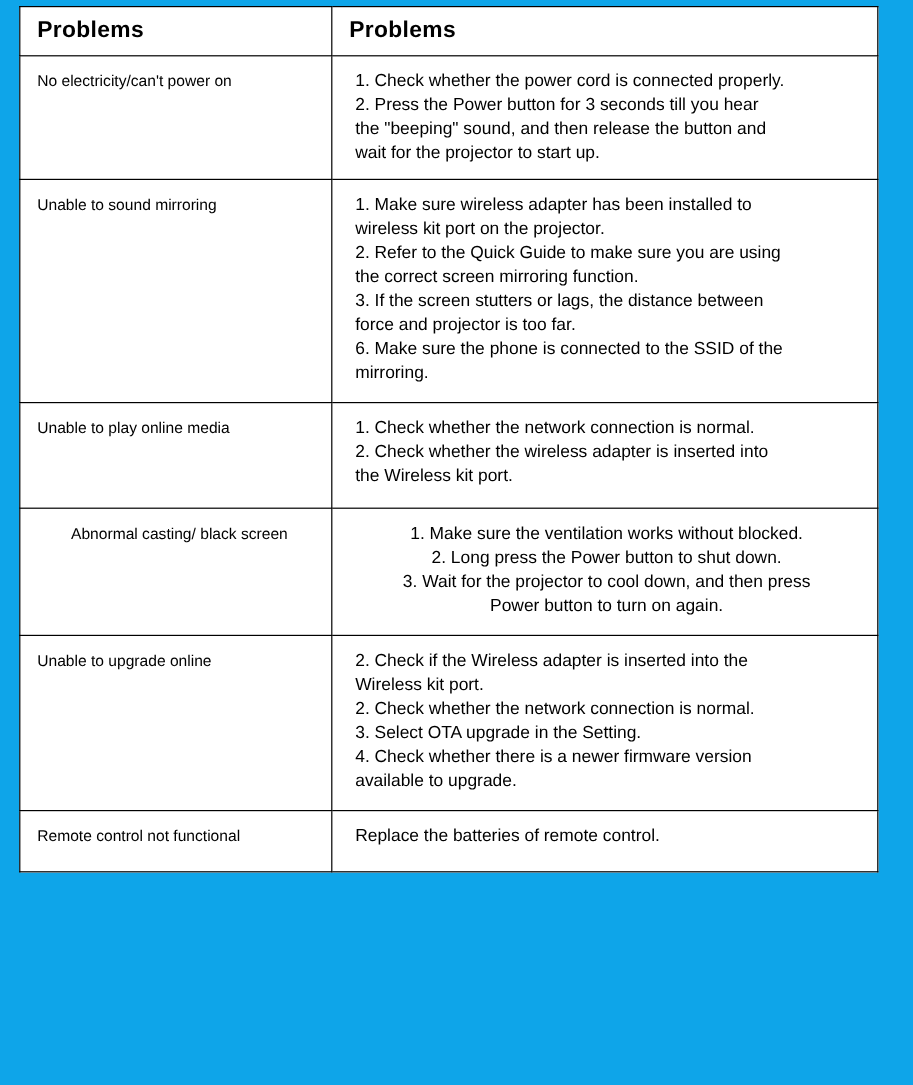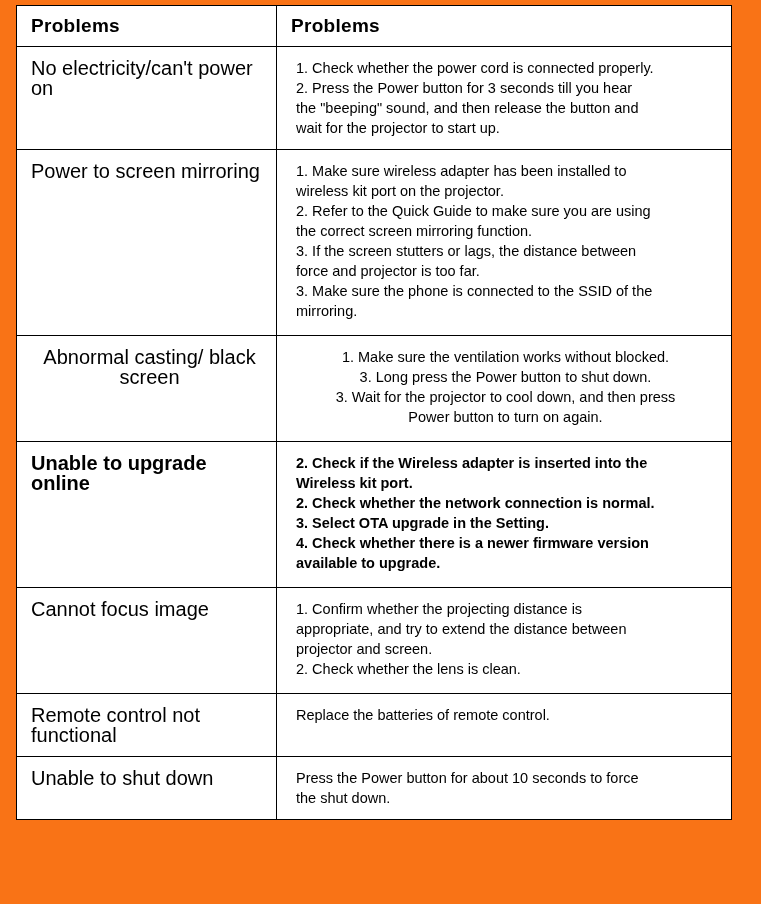--- a/index.html
+++ b/index.html
@@ -12,21 +12,21 @@
     height: 904px;
     font-family: "Liberation Sans", sans-serif;
     color: #000000;
     -webkit-font-smoothing: none;
   }
 
   .page {
     position: relative;
     width: 761px;
     height: 904px;
-    background: #f97316;
+    background: #0ea5e9;
     overflow: hidden;
   }
 
   table.troubleshooting {
     position: absolute;
     left: 16px;
     top: 5px;
     width: 715px;
     border-collapse: collapse;
     table-layout: fixed;
@@ -50,21 +50,21 @@
     vertical-align: middle;
     font-size: 19px;
     font-weight: bold;
     letter-spacing: 0.3px;
     line-height: 40px;
     white-space: nowrap;
   }
 
   td.problem-cell {
     padding: 11px 8px 11px 14px;
-    font-size: 20px;
+    font-size: 13px;
     line-height: 20px;
     font-weight: normal;
   }
 
   td.solution-cell {
     padding: 11px 16px 11px 19px;
     font-size: 14.5px;
     line-height: 20px;
     font-weight: normal;
     margin-left: 21px;
@@ -74,21 +74,21 @@
     display: block;
     white-space: nowrap;
   }
 
   
   tr.r0 td, tr.r0 th { height: 40px; }
   tr.r1 td { height: 79px; }
   tr.r2 td { height: 163px; }
   tr.r3 td { height: 65px; }
   tr.r4 td { height: 83px; text-align: center; }
-  tr.r5 td { height: 123px; font-weight: bold; }
+  tr.r5 td { height: 123px; }
   tr.r6 td { height: 83px; }
   tr.r7 td { height: 28px; }
   tr.r8 td { height: 40px; }
 </style>
 </head>
 <body>
 
 <div class="page">
   <table class="troubleshooting">
     <colgroup>
@@ -105,69 +105,61 @@
       <tr class="r1">
         <td class="problem-cell">No electricity/can't power on</td>
         <td class="solution-cell">
           <span class="sol-line">1. Check whether the power cord is connected properly.</span>
           <span class="sol-line">2. Press the Power button for 3 seconds till you hear</span>
           <span class="sol-line">the "beeping" sound, and then release the button and</span>
           <span class="sol-line">wait for the projector to start up.</span>
         </td>
       </tr>
       <tr class="r2">
-        <td class="problem-cell">Power to screen mirroring</td>
+        <td class="problem-cell">Unable to sound mirroring</td>
         <td class="solution-cell">
           <span class="sol-line">1. Make sure wireless adapter has been installed to</span>
           <span class="sol-line">wireless kit port on the projector.</span>
           <span class="sol-line">2. Refer to the Quick Guide to make sure you are using</span>
           <span class="sol-line">the correct screen mirroring function.</span>
           <span class="sol-line">3. If the screen stutters or lags, the distance between</span>
           <span class="sol-line">force and projector is too far.</span>
-          <span class="sol-line">3. Make sure the phone is connected to the SSID of the</span>
+          <span class="sol-line">6. Make sure the phone is connected to the SSID of the</span>
           <span class="sol-line">mirroring.</span>
+        </td>
+      </tr>
+      <tr class="r3">
+        <td class="problem-cell">Unable to play online media</td>
+        <td class="solution-cell">
+          <span class="sol-line">1. Check whether the network connection is normal.</span>
+          <span class="sol-line">2. Check whether the wireless adapter is inserted into</span>
+          <span class="sol-line">the Wireless kit port.</span>
         </td>
       </tr>
       <tr class="r4">
         <td class="problem-cell">Abnormal casting/ black screen</td>
         <td class="solution-cell">
           <span class="sol-line">1. Make sure the ventilation works without blocked.</span>
-          <span class="sol-line">3. Long press the Power button to shut down.</span>
+          <span class="sol-line">2. Long press the Power button to shut down.</span>
           <span class="sol-line">3. Wait for the projector to cool down, and then press</span>
           <span class="sol-line">Power button to turn on again.</span>
         </td>
       </tr>
       <tr class="r5">
         <td class="problem-cell">Unable to upgrade online</td>
         <td class="solution-cell">
           <span class="sol-line">2. Check if the Wireless adapter is inserted into the</span>
           <span class="sol-line">Wireless kit port.</span>
           <span class="sol-line">2. Check whether the network connection is normal.</span>
           <span class="sol-line">3. Select OTA upgrade in the Setting.</span>
           <span class="sol-line">4. Check whether there is a newer firmware version</span>
           <span class="sol-line">available to upgrade.</span>
         </td>
       </tr>
-      <tr class="r6">
-        <td class="problem-cell">Cannot focus image</td>
-        <td class="solution-cell">
-          <span class="sol-line">1. Confirm whether the projecting distance is</span>
-          <span class="sol-line">appropriate, and try to extend the distance between</span>
-          <span class="sol-line">projector and screen.</span>
-          <span class="sol-line">2. Check whether the lens is clean.</span>
-        </td>
-      </tr>
       <tr class="r7">
         <td class="problem-cell">Remote control not functional</td>
         <td class="solution-cell">
           <span class="sol-line">Replace the batteries of remote control.</span>
-        </td>
-      </tr>
-      <tr class="r8">
-        <td class="problem-cell">Unable to shut down</td>
-        <td class="solution-cell">
-          <span class="sol-line">Press the Power button for about 10 seconds to force</span>
-          <span class="sol-line">the shut down.</span>
         </td>
       </tr>
     </tbody>
   </table>
 </div>
 
 </body></html>

